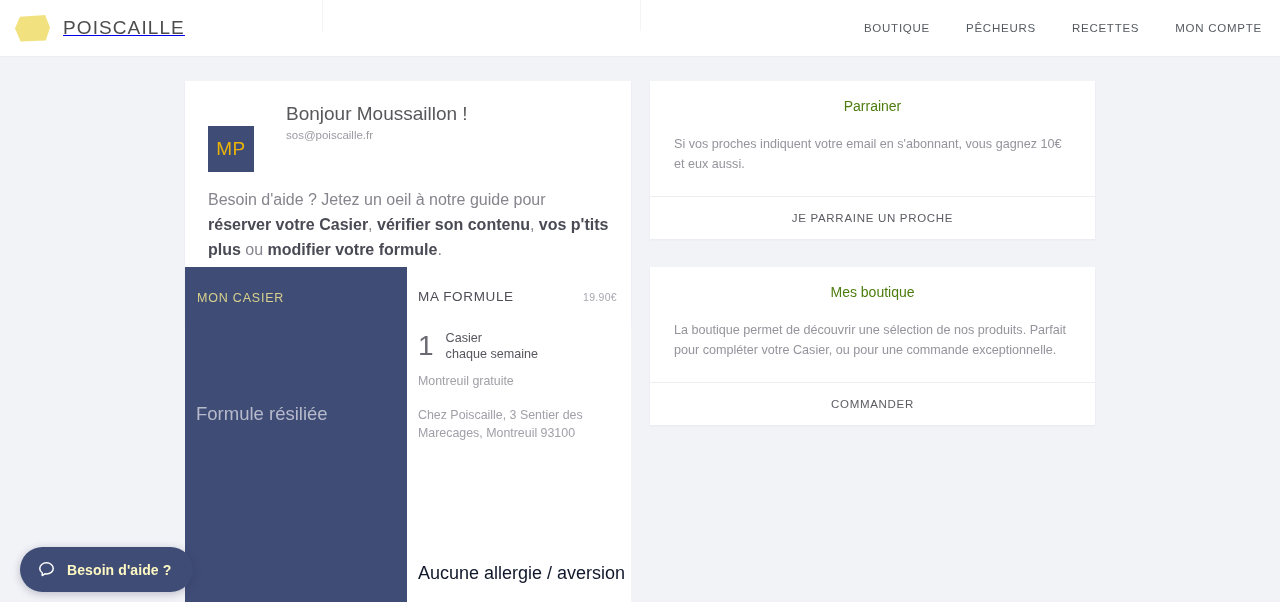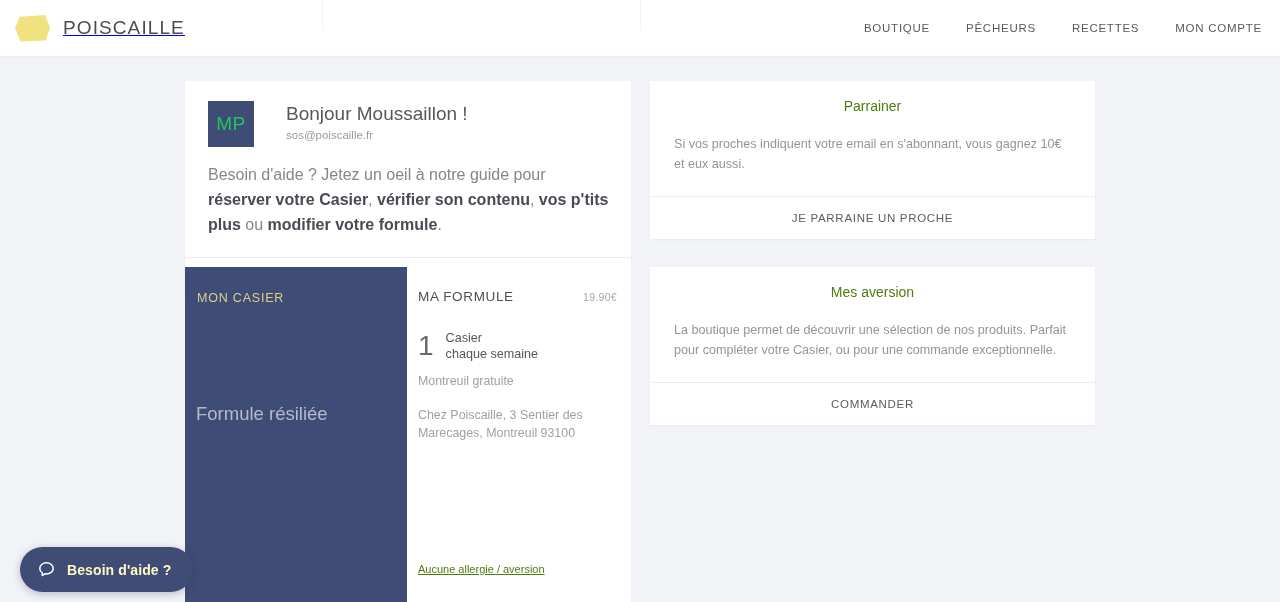--- a/index.html
+++ b/index.html
@@ -115,27 +115,28 @@
 
   .profile-head {
     display: flex;
     align-items: flex-start;
   }
 
   .avatar {
     width: 46px;
     height: 46px;
     background: #3f4c76;
-    color: #22c55e;
+    color: #eab308;
     font-size: 19px;
     letter-spacing: 0.5px;
     display: flex;
     align-items: center;
     justify-content: center;
     flex: 0 0 auto;
+    margin-top: 25px;
   }
 
   .profile-meta { margin-left: 32px; padding-top: 1px; }
 
   .greeting {
     font-size: 19px;
     color: #58585c;
     font-weight: 400;
     line-height: 1.25;
   }
@@ -283,23 +284,22 @@
     margin-top: 19px;
     font-size: 12.4px;
     color: #a0a0a8;
     line-height: 1.45;
   }
 
   .formule-allergy {
     position: absolute;
     top: 296px;
     left: 11px;
-    font-size: 11px;
-    color: #4d7c0f;
-    text-decoration: underline;
+    font-size: 18px;
+    color: #0f172a;
   }
 
   
   .commandes-card { position: absolute; top: 210px; left: 650px; width: 445px; }
 
   
   .help-widget {
     position: absolute;
     left: 20px;
     bottom: 10px;
@@ -390,21 +390,21 @@
         <span style="display:block">Casier</span>
         <span style="display:block">chaque semaine</span>
       </span>
     </div>
     <div class="formule-shipping">Montreuil gratuite</div>
     <div class="formule-address">Chez Poiscaille, 3 Sentier des Marecages, Montreuil 93100</div>
     <div class="formule-allergy">Aucune allergie / aversion</div>
   </div>
 
   <div class="card commandes-card">
-    <div class="card-title">Mes aversion</div>
+    <div class="card-title">Mes boutique</div>
     <p class="card-desc">La boutique permet de découvrir une sélection de nos produits. Parfait pour compléter votre Casier, ou pour une commande exceptionnelle.</p>
     <div class="card-actions">
       <button class="card-action">COMMANDER</button>
     </div>
   </div>
 
 </div>
 
 <button class="help-widget">
   <span>

